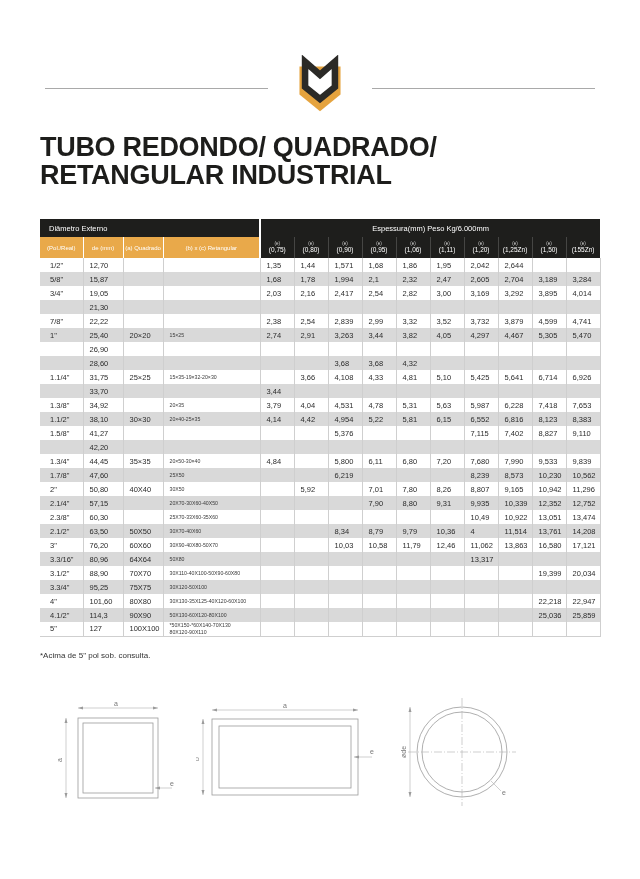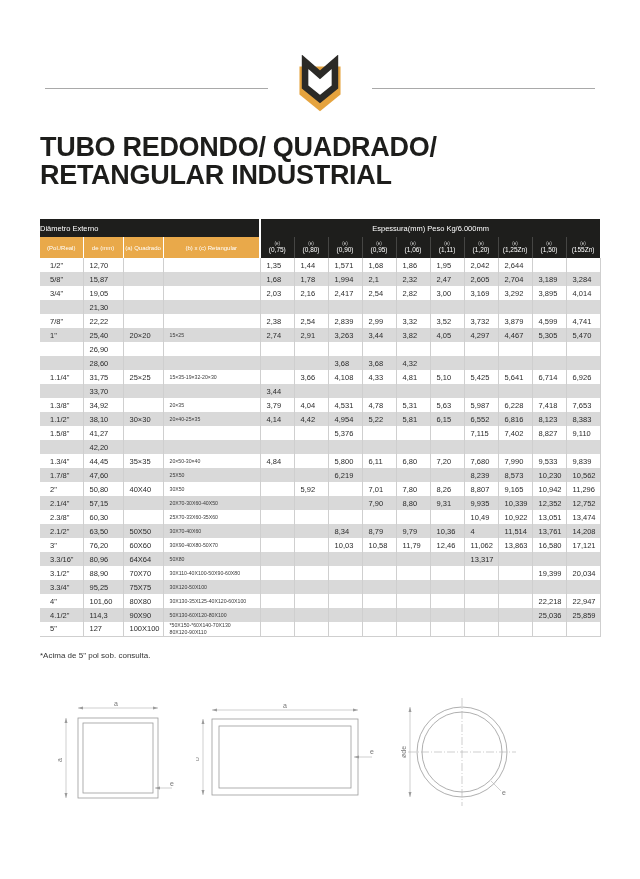--- a/index.html
+++ b/index.html
@@ -12,21 +12,21 @@
   .rule { flex:1; height:1px; background:#a9a9a9; }
   .logo-wrap { margin:0 24px; }
 
   
   .title { margin:12px 40px 0 40px; font-size:27px; line-height:28px; font-weight:bold; letter-spacing:-0.3px; color:#1d1d1b; }
 
   
   table.spec { width:560px; margin:30px 40px 0 40px; border-collapse:collapse; table-layout:fixed; }
   table.spec th, table.spec td { font-weight:normal; vertical-align:middle; }
   tr.group-row th { background:#1e1e1c; color:#fff; font-size:7.5px; height:18px; }
-  th.g-left { text-align:left; border-right:2px solid #fff; }
+  th.g-left { text-align:left; padding-left:9px; border-right:2px solid #fff; }
   th.g-right { text-align:center; }
   th.sub-left { background:#e9a94a; color:#fff; font-size:6px; height:21px; text-align:center; border-right:1px solid #fff; }
   th.sub-left.last { border-right:2px solid #fff; }
   th.sub-esp { background:#1e1e1c; color:#fff; height:21px; text-align:center; border-right:1px solid rgba(255,255,255,0.18); }
   th.sub-esp .e { font-size:4.5px; line-height:5px; color:#d8d8d8; }
   th.sub-esp .cv { font-size:6.5px; line-height:8px; }
   tbody td { height:14px; font-size:7.5px; color:#2b2b2b; border-right:1px solid #cfcfcf; padding-left:6px; text-align:left; white-space:nowrap; overflow:hidden; }
   tbody tr:nth-child(even) { background:#d9d9d9; }
   tbody { border-bottom:1px solid #cfcfcf; }
   td.pol { padding-left:10px; }

